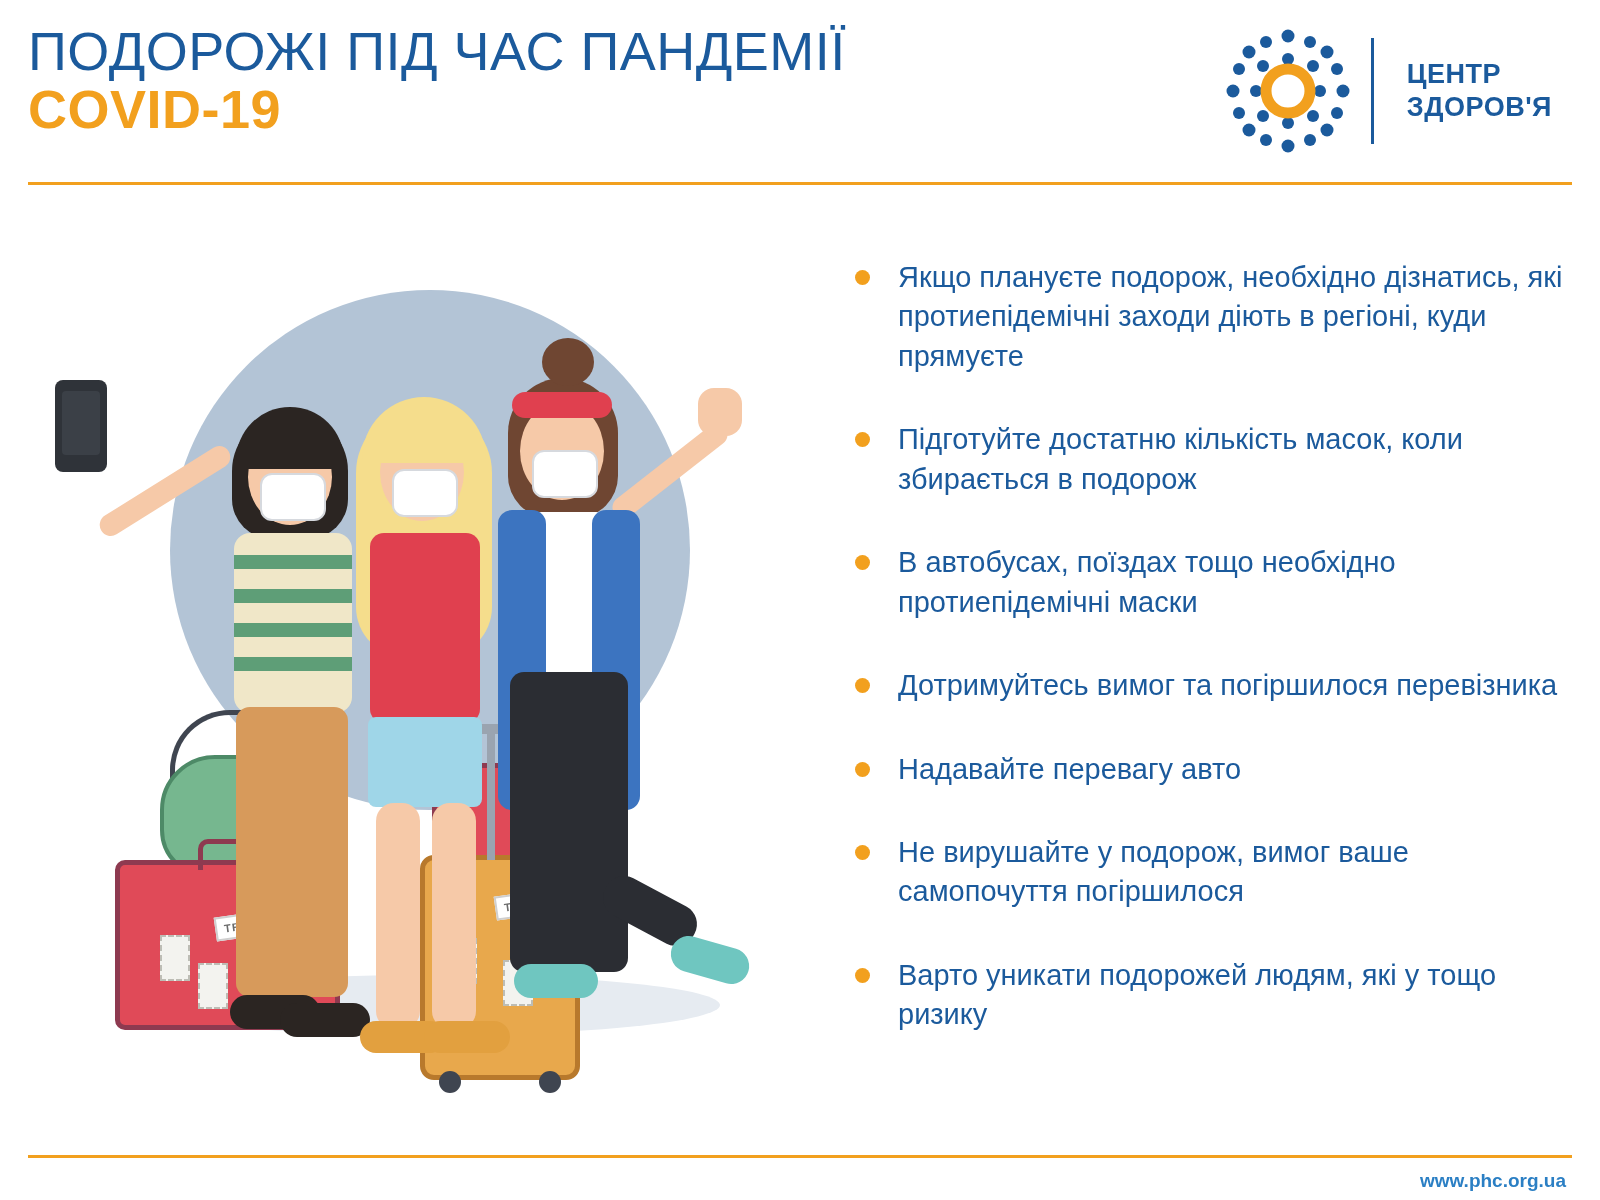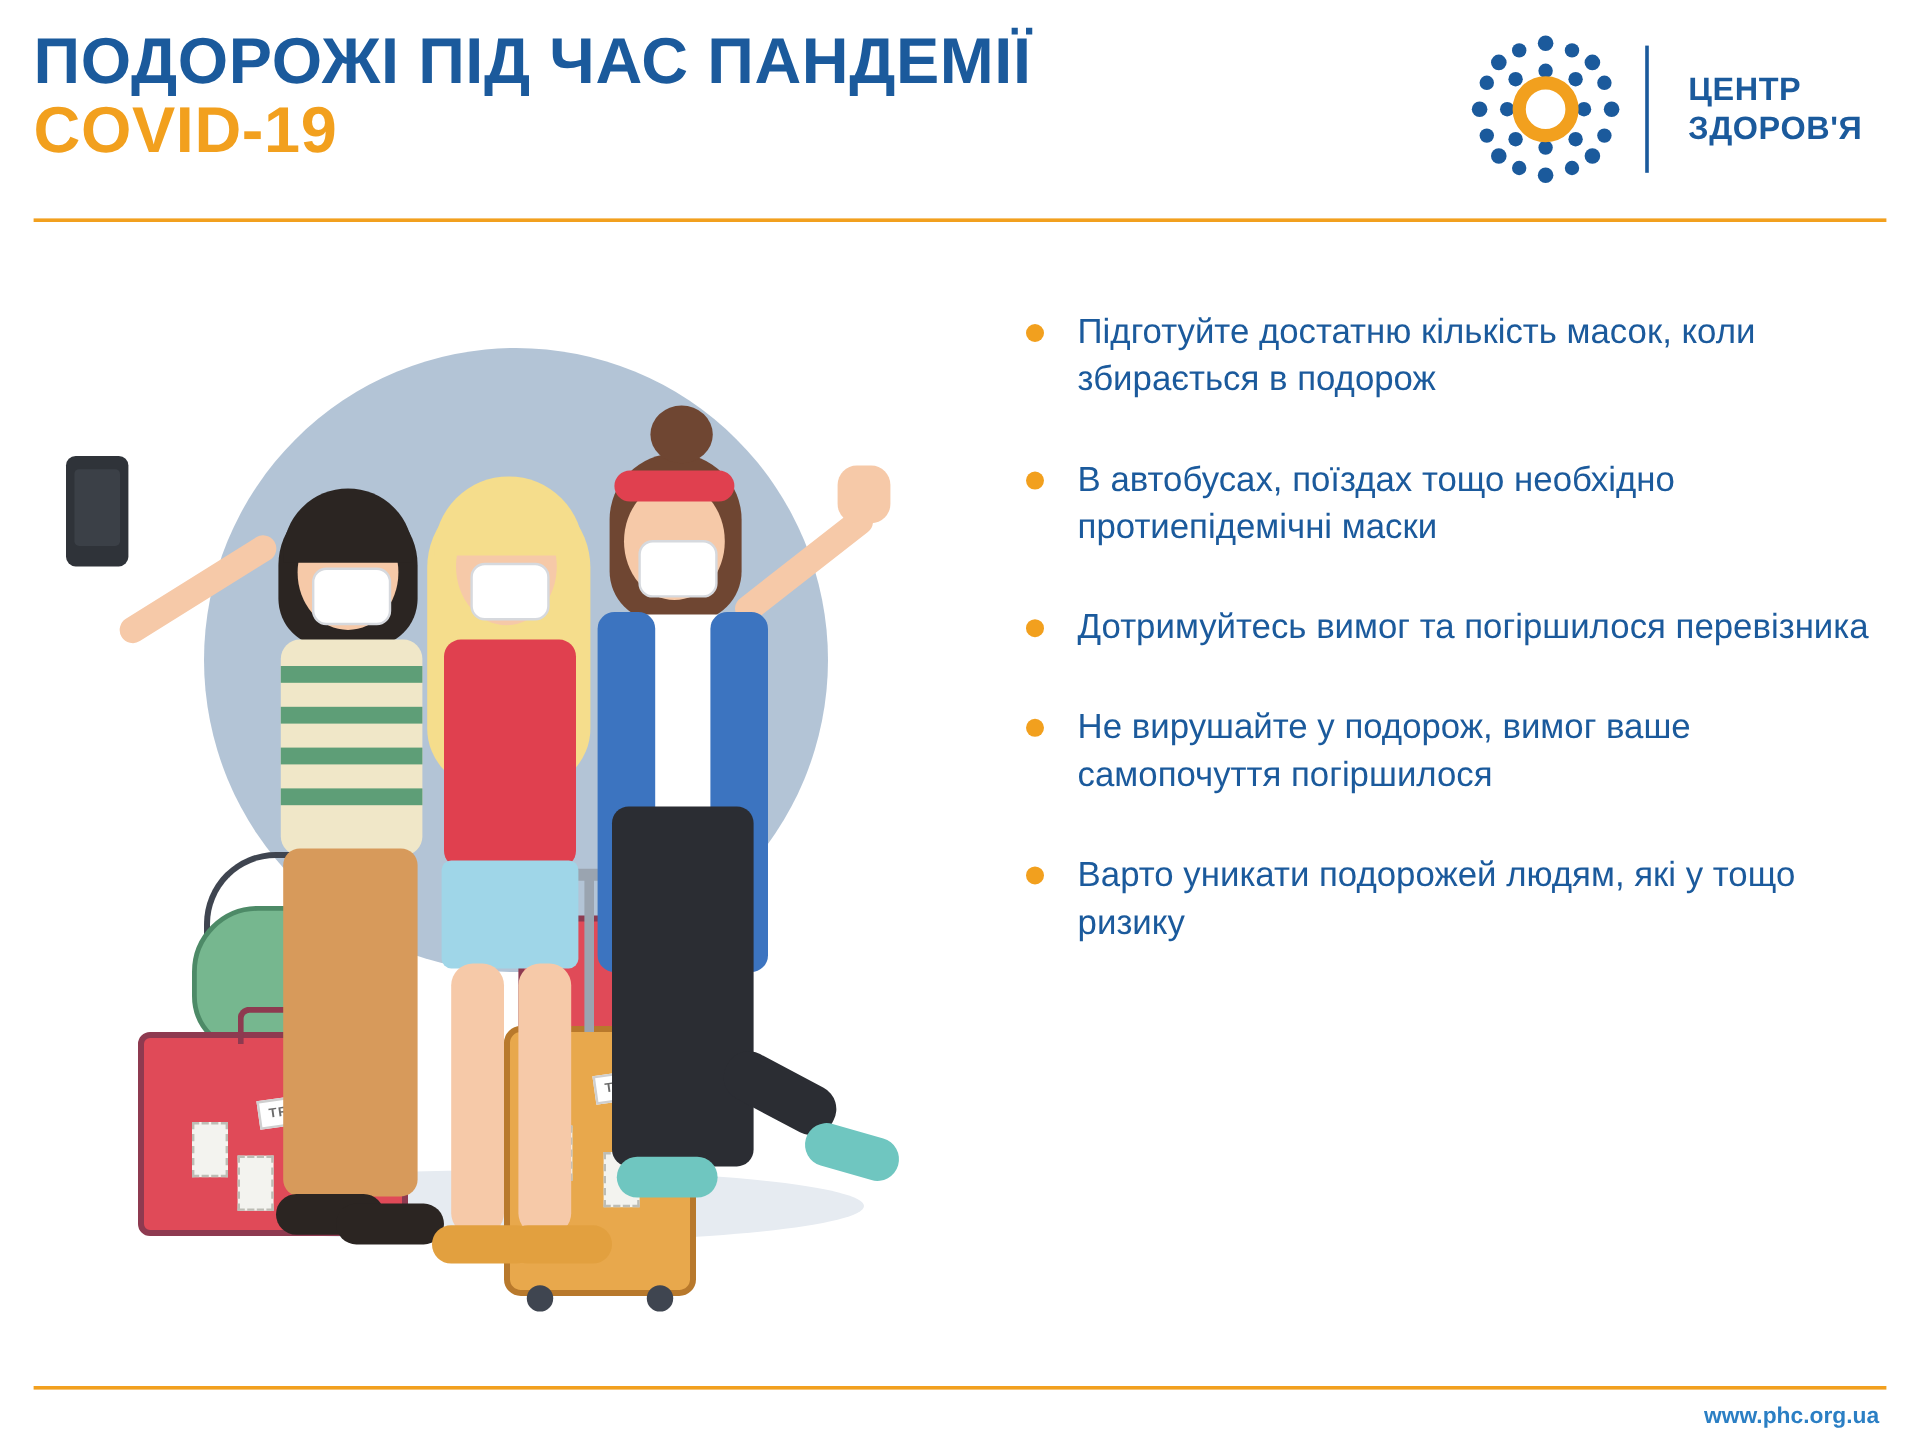--- a/index.html
+++ b/index.html
@@ -22,21 +22,21 @@
     width: 1600px;
     height: 185px;
   }
   .title-block {
     position: absolute;
     left: 28px;
     top: 22px;
   }
   .title-line1 {
     font-size: 54px;
-    font-weight: bold;
+    font-weight: normal;
     color: #1b5a9c;
     letter-spacing: 0.5px;
     line-height: 1.08;
     white-space: nowrap;
   }
   .title-line2 {
     font-size: 54px;
     font-weight: bold;
     color: #f2a01e;
     letter-spacing: 0.5px;
@@ -404,36 +404,44 @@
     <div class="body-part" style="left:112px; top:180px; width:48px; height:300px; background:#3c74c0; border-radius:14px;"></div>
     <div class="body-part" style="left:30px; top:342px; width:118px; height:300px; background:#2b2d33; border-radius:14px;"></div>
     <div class="body-part" style="left:120px; top:560px; width:100px; height:42px; background:#2b2d33; border-radius:20px; transform:rotate(28deg);"></div>
     <div class="body-part" style="left:190px; top:612px; width:80px; height:36px; background:#6fc6c0; border-radius:18px; transform:rotate(16deg);"></div>
     <div class="body-part" style="left:34px; top:634px; width:84px; height:34px; background:#6fc6c0; border-radius:17px;"></div>
   </div>
 </div>
 
 <div class="bullets">
 
+  <div class="bullet-row">
+    <span class="bullet-dot"></span>
+    <span class="bullet-text">Якщо плануєте подорож, необхідно дізнатись, які протиепідемічні заходи діють в регіоні, куди прямуєте</span>
+  </div>
 
   <div class="bullet-row">
     <span class="bullet-dot"></span>
     <span class="bullet-text">Підготуйте достатню кількість масок, коли збирається в подорож</span>
   </div>
 
   <div class="bullet-row">
     <span class="bullet-dot"></span>
     <span class="bullet-text">В автобусах, поїздах тощо необхідно протиепідемічні маски</span>
   </div>
 
   <div class="bullet-row">
     <span class="bullet-dot"></span>
     <span class="bullet-text">Дотримуйтесь вимог та погіршилося перевізника</span>
   </div>
 
+  <div class="bullet-row">
+    <span class="bullet-dot"></span>
+    <span class="bullet-text">Надавайте перевагу авто</span>
+  </div>
 
   <div class="bullet-row">
     <span class="bullet-dot"></span>
     <span class="bullet-text">Не вирушайте у подорож, вимог ваше самопочуття погіршилося</span>
   </div>
 
   <div class="bullet-row">
     <span class="bullet-dot"></span>
     <span class="bullet-text">Варто уникати подорожей людям, які у тощо ризику</span>
   </div>

